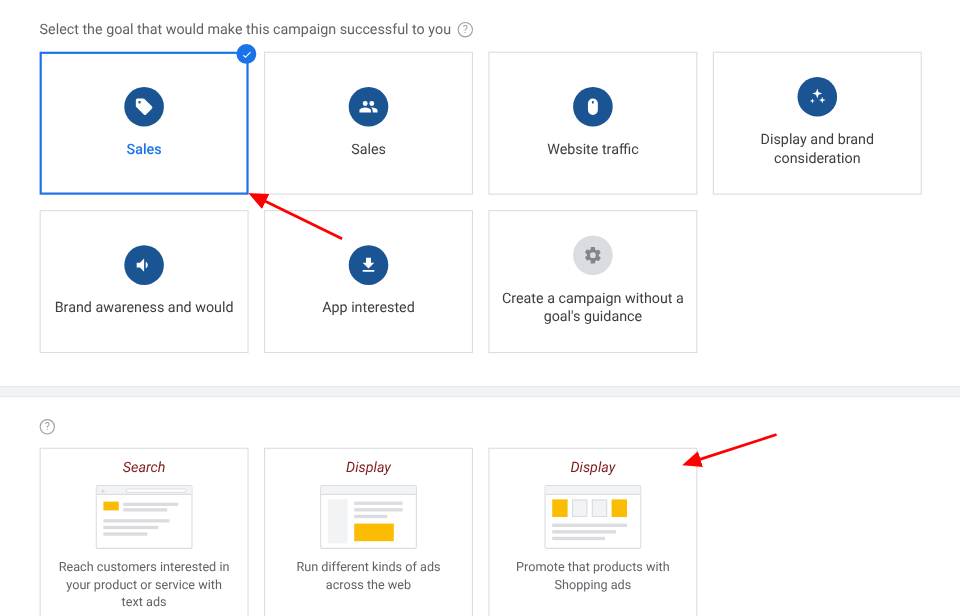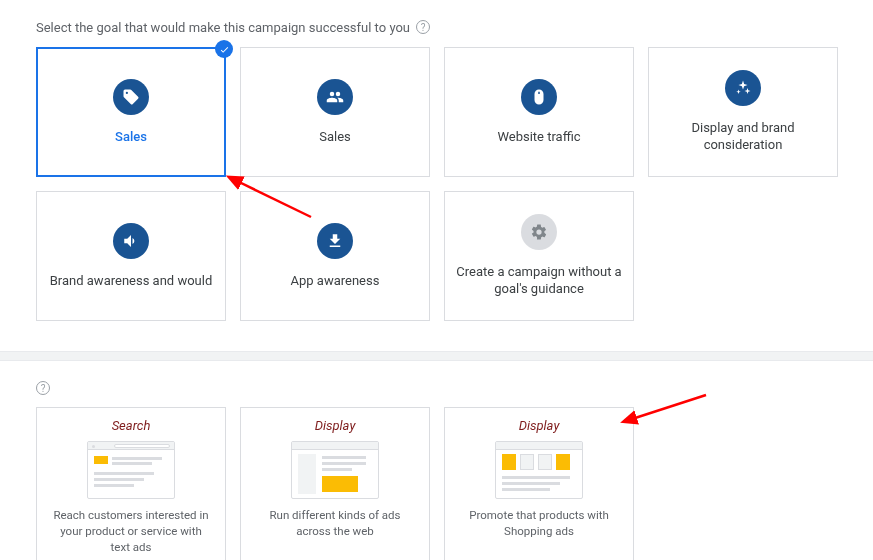--- a/index.html
+++ b/index.html
@@ -242,21 +242,21 @@
       </div>
       <div class="goal-label">Brand awareness and would</div>
     </div>
 
     <div class="goal-card">
       <div class="icon-circle">
         <svg viewBox="0 0 24 24">
             <path d="M19 9h-4V3H9v6H5l7 7 7-7zM5 18v2h14v-2H5z"></path>
           </svg>
       </div>
-      <div class="goal-label">App awareness</div>
+      <div class="goal-label">App interested</div>
     </div>
 
     <div class="goal-card">
       <div class="icon-circle muted">
         <svg viewBox="0 0 24 24">
             <path d="M19.14 12.94a7.49 7.49 0 000-1.88l2.03-1.58a.5.5 0 00.12-.64l-1.92-3.32a.5.5 0 00-.61-.22l-2.39.96a7.34 7.34 0 00-1.62-.94l-.36-2.54A.5.5 0 0014 2h-4a.5.5 0 00-.49.42l-.36 2.54a7.34 7.34 0 00-1.62.94l-2.39-.96a.5.5 0 00-.61.22L2.61 8.48a.5.5 0 00.12.64l2.03 1.58a7.49 7.49 0 000 1.88l-2.03 1.58a.5.5 0 00-.12.64l1.92 3.32a.5.5 0 00.61.22l2.39-.96a7.34 7.34 0 001.62.94l.36 2.54A.5.5 0 0010 22h4a.5.5 0 00.49-.42l.36-2.54a7.34 7.34 0 001.62-.94l2.39.96a.5.5 0 00.61-.22l1.92-3.32a.5.5 0 00-.12-.64zM12 15.5A3.5 3.5 0 1115.5 12 3.5 3.5 0 0112 15.5z"></path>
           </svg>
       </div>
       <div class="goal-label">Create a campaign without a goal's guidance</div>
     </div>

